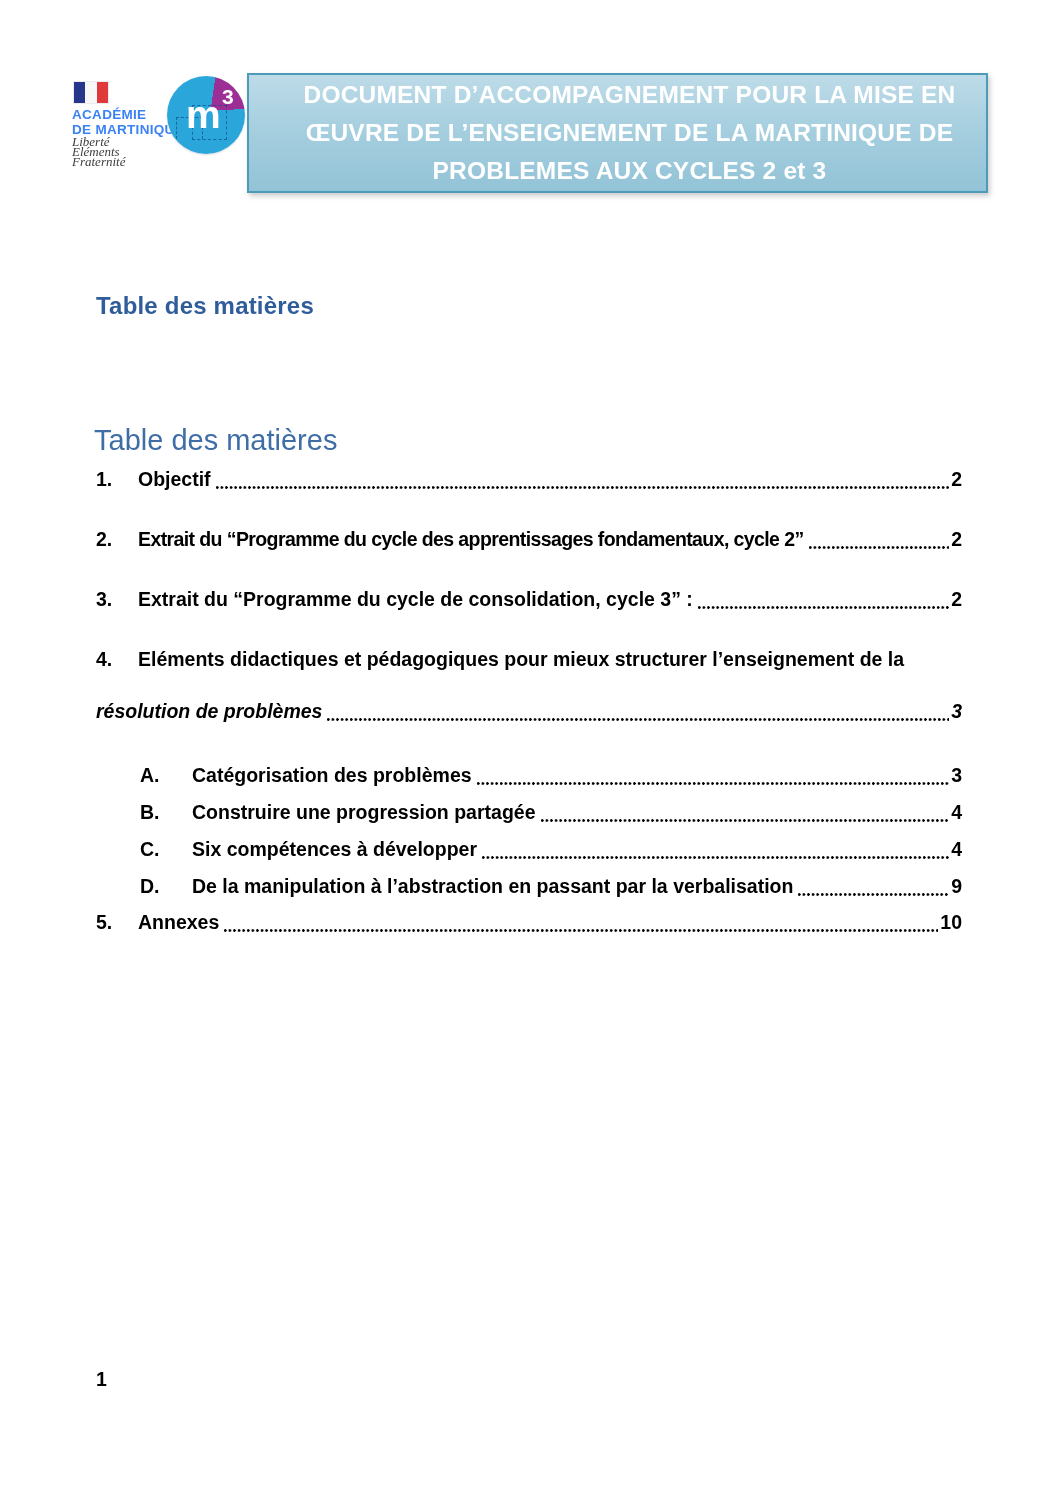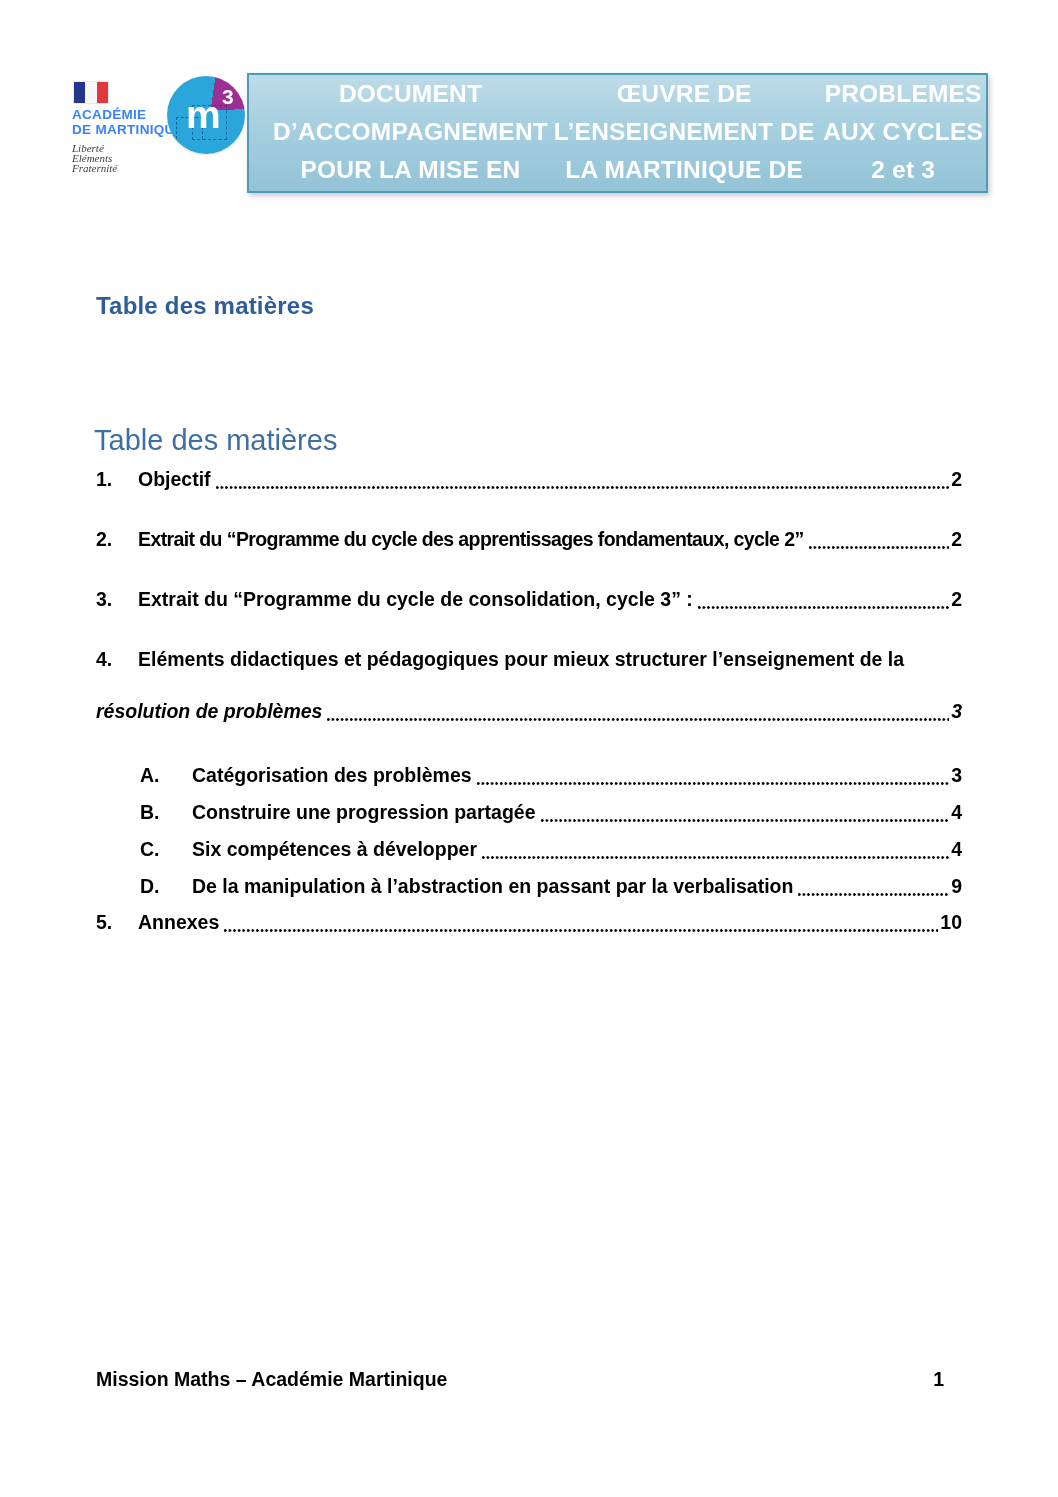--- a/index.html
+++ b/index.html
@@ -9,21 +9,21 @@
     font-family:"Liberation Sans", sans-serif; color:#000;
   }
 
   
   .gov-logo { position:absolute; left:72px; top:82px; width:150px; }
   .flag { width:34px; height:21px; display:flex; margin-left:2px; box-shadow:0 0 0 1px rgba(0,0,0,.08); }
   .flag .b { flex:1; background:#26368c; }
   .flag .w { flex:1; background:#f7f7f7; }
   .flag .r { flex:1; background:#e0393b; }
   .academy { margin-top:4px; font-size:13.5px; font-weight:700; color:#3b82f6; line-height:15px; letter-spacing:.3px; }
-  .motto { margin-top:6px; font-family:"Liberation Serif", serif; font-style:italic; font-size:11px; line-height:10px; color:#3d3d3d; }
+  .motto { font-family:"Liberation Serif", serif; font-style:italic; font-size:13px; line-height:10px; color:#3d3d3d; }
 
   
   .m3 {
     position:absolute; left:167px; top:76px; width:78px; height:78px; border-radius:50%;
     background:conic-gradient(from 0deg at 56% 44%, #2ba6da 0deg 8deg, #9c2f96 8deg 88deg, #2ba6da 88deg 360deg);
     box-shadow:0 1px 2px rgba(0,0,0,.15);
   }
   .m3 .sq1 { position:absolute; left:9px; top:41px; width:25px; height:21px;
              border:1px dashed rgba(8,70,135,.65); border-bottom:none; }
   .m3 .sq2 { position:absolute; left:25px; top:29px; width:33px; height:33px;
@@ -31,21 +31,21 @@
   .m3 .letter { position:absolute; left:19px; top:19px; font-size:39px; line-height:1;
                 font-weight:700; color:#fff; }
   .m3 .exp { position:absolute; left:55px; top:9px; font-size:21px; font-weight:700; color:#fff; }
 
   
   .banner {
     position:absolute; left:247px; top:73px; width:741px; height:120px; box-sizing:border-box;
     border:2px solid #4e9bb9;
     background:linear-gradient(180deg, #bedbe8 0%, #a6cfdf 45%, #93c3d7 100%);
     box-shadow:2px 3px 5px rgba(90,90,90,.3);
-    display:flex; flex-direction:row; justify-content:center;
+    display:flex; flex-direction:column; justify-content:center;
     text-align:center; color:#fff; font-weight:700; font-size:24.5px; line-height:38px; letter-spacing:.2px;padding-left:24px;
   }
 
   
   .toc-h1 { position:absolute; left:96px; top:292px; font-size:24px; font-weight:700; color:#2f5d9c; letter-spacing:.2px; }
   .toc-h2 { position:absolute; left:94px; top:424px; font-size:29px; font-weight:400; color:#3f6da6; }
 
   
   .toc { position:absolute; left:96px; top:466px; width:866px; font-size:19.5px; font-weight:700; line-height:27px; }
   .trow { display:flex; align-items:baseline; }
@@ -173,17 +173,16 @@
     <div class="trow">
       <span class="num">5.</span>
       <span class="label">Annexes</span>
       <span class="leader"></span>
       <span class="pagenum">10</span>
     </div>
 
   </div>
 
   <div class="footer">
-    <span>Mission Maths – Académie Martinique</span>
     <span>1</span>
   </div>
 
 </div>
 
 </body></html>

